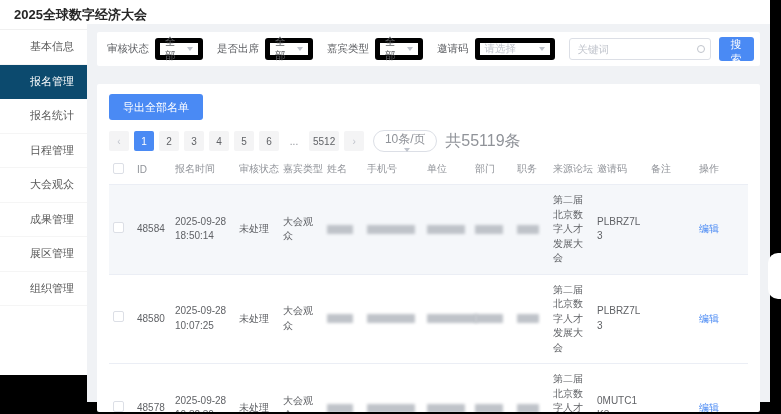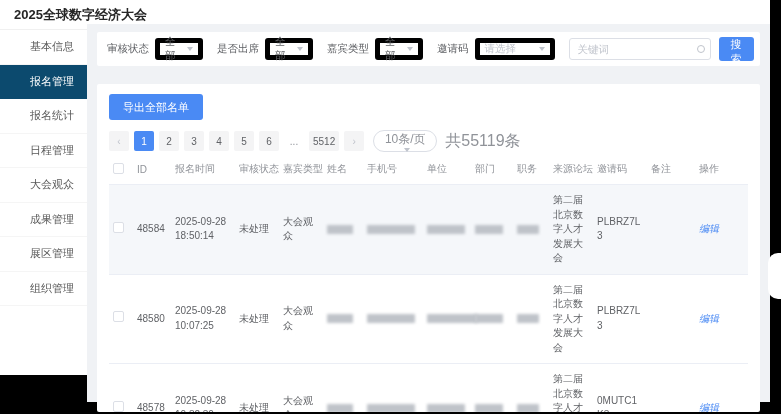--- a/index.html
+++ b/index.html
@@ -44,21 +44,21 @@
 
   table { width: 100%; border-collapse: collapse; table-layout: fixed; font-size: 10px; }
   th { color: #909399; font-weight: normal; text-align: left; padding: 8px 4px; border-bottom: 1px solid #ebeef5; white-space: nowrap; overflow: hidden; }
   td { color: #606266; padding: 8px 4px; border-bottom: 1px solid #ebeef5; vertical-align: middle; line-height: 1.45; word-break: break-all; }
   tr.hl td { background: #f5f7fa; }
   .cbx { display: inline-block; width: 11px; height: 11px; border: 1px solid #dcdfe6; border-radius: 2px; background: #fff; cursor: pointer; }
   .blur { display: inline-block; height: 9px; background: #bfc3c9; filter: blur(1.6px); border-radius: 1px; vertical-align: middle; }
   .b-name { width: 26px; } .b-phone { width: 48px; } .b-unit { width: 38px; } .b-dept { width: 28px; } .b-pos { width: 22px; }
   tbody tr:nth-child(2) .b-unit, tbody tr:nth-child(4) .b-unit { width: 50px; }
   tbody tr:nth-child(5) .b-phone { width: 42px; }
-  .edit-link { color: #4a8af4; text-decoration: none; cursor: pointer; font-style: italic; }
+  .edit-link { color: #4a8af4; text-decoration: none; cursor: pointer; }
 
   .float-handle { position: absolute; left: 768px; top: 253px; width: 13px; height: 46px; background: #fff; border-radius: 10px 0 0 10px; }
 </style>
 </head>
 <body>
 
 <div class="titlebar">
   <div class="app-title">2025全球数字经济大会</div>
 </div>
 

